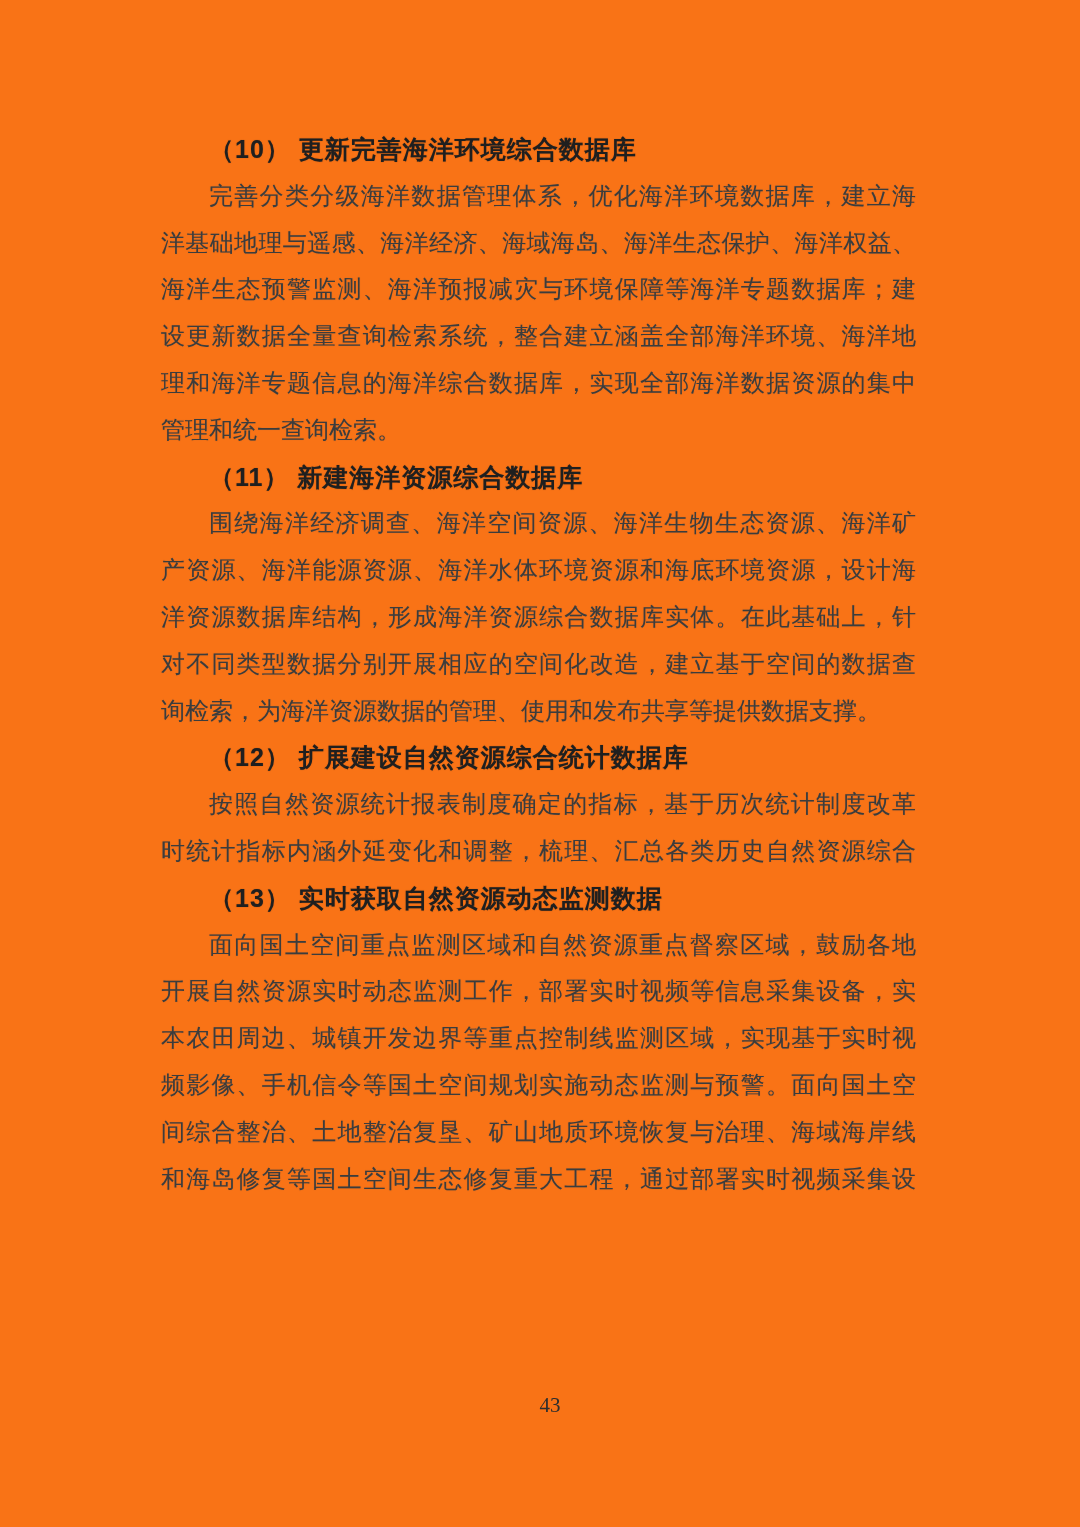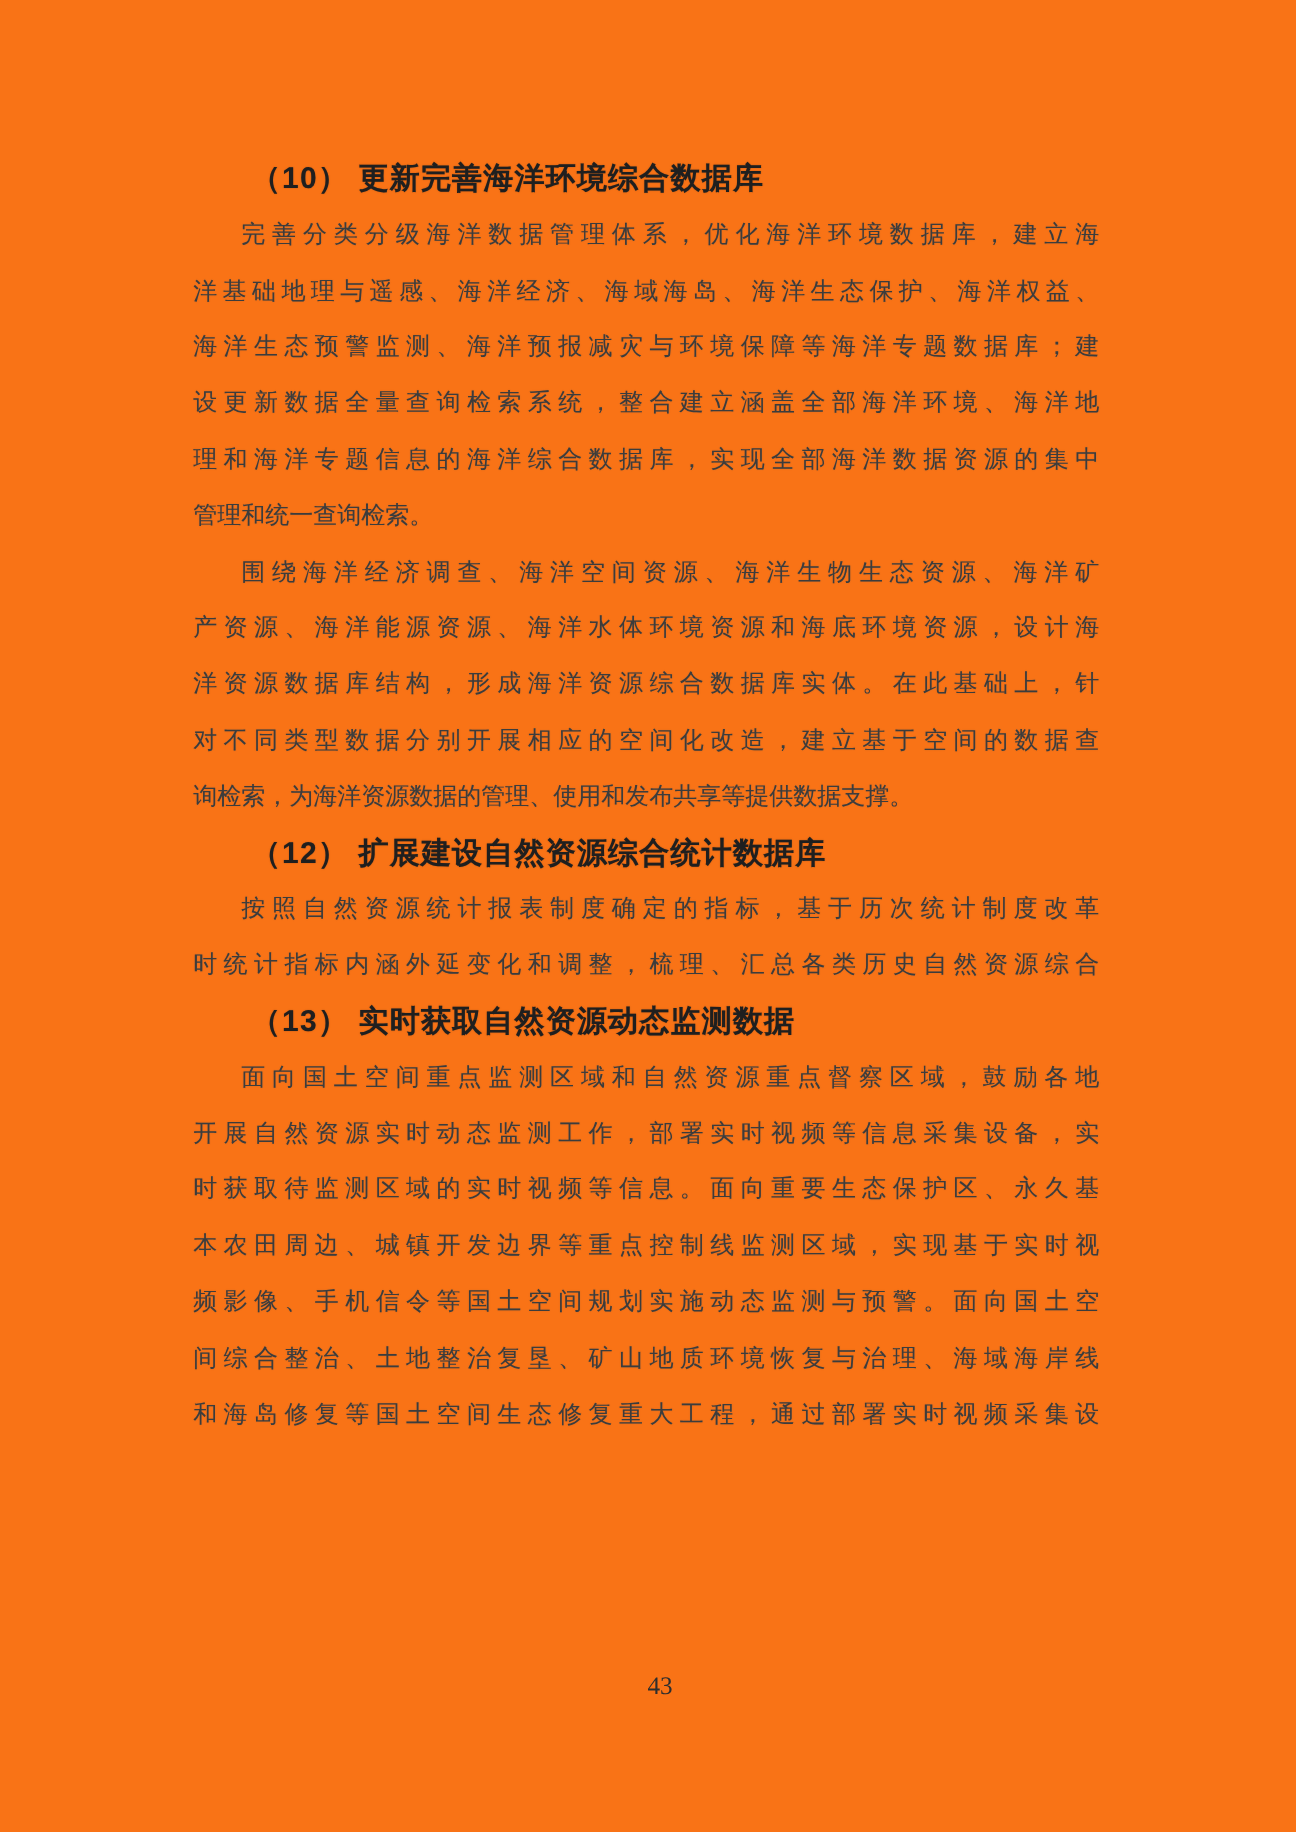--- a/index.html
+++ b/index.html
@@ -17,21 +17,21 @@
     padding-left: 20px;
   }
   .content {
     position: absolute;
     left: 161px;
     top: 126px;
     width: 755px;
     color: #3c3c3c;
   }
   .line {
-    font-size: 20px;
+    font-size: 24px;
     line-height: 46.8px;
     text-align: justify;
     text-align-last: justify;
     color: #3c3c3c;
     text-shadow: 0 0 1px rgba(90,90,90,0.45);
     white-space: normal;
   }
   .line.first {
     text-indent: 2em;
   }
@@ -71,38 +71,38 @@
       <h2 class="heading">（10） 更新完善海洋环境综合数据库</h2>
       <div class="line first">完善分类分级海洋数据管理体系，优化海洋环境数据库，建立海</div>
       <div class="line">洋基础地理与遥感、海洋经济、海域海岛、海洋生态保护、海洋权益、</div>
       <div class="line">海洋生态预警监测、海洋预报减灾与环境保障等海洋专题数据库；建</div>
       <div class="line">设更新数据全量查询检索系统，整合建立涵盖全部海洋环境、海洋地</div>
       <div class="line">理和海洋专题信息的海洋综合数据库，实现全部海洋数据资源的集中</div>
       <div class="line last">管理和统一查询检索。</div>
     </section>
 
     <section>
+      <h2 class="heading">（11） 新建海洋资源综合数据库</h2>
       <div class="line first">围绕海洋经济调查、海洋空间资源、海洋生物生态资源、海洋矿</div>
       <div class="line">产资源、海洋能源资源、海洋水体环境资源和海底环境资源，设计海</div>
       <div class="line">洋资源数据库结构，形成海洋资源综合数据库实体。在此基础上，针</div>
       <div class="line">对不同类型数据分别开展相应的空间化改造，建立基于空间的数据查</div>
       <div class="line last">询检索，为海洋资源数据的管理、使用和发布共享等提供数据支撑。</div>
     </section>
 
     <section>
       <h2 class="heading">（12） 扩展建设自然资源综合统计数据库</h2>
       <div class="line first">按照自然资源统计报表制度确定的指标，基于历次统计制度改革</div>
       <div class="line">时统计指标内涵外延变化和调整，梳理、汇总各类历史自然资源综合</div>
     </section>
 
     <section>
       <h2 class="heading">（13） 实时获取自然资源动态监测数据</h2>
       <div class="line first">面向国土空间重点监测区域和自然资源重点督察区域，鼓励各地</div>
       <div class="line">开展自然资源实时动态监测工作，部署实时视频等信息采集设备，实</div>
-      <div class="line">时获取待监测区域的实时视频等信息。面向重要生态保护区、永久基</div>
       <div class="line">本农田周边、城镇开发边界等重点控制线监测区域，实现基于实时视</div>
       <div class="line">频影像、手机信令等国土空间规划实施动态监测与预警。面向国土空</div>
       <div class="line">间综合整治、土地整治复垦、矿山地质环境恢复与治理、海域海岸线</div>
       <div class="line">和海岛修复等国土空间生态修复重大工程，通过部署实时视频采集设</div>
     </section>
 
   </div>
 
   <div class="page-number">43</div>
 </div>

